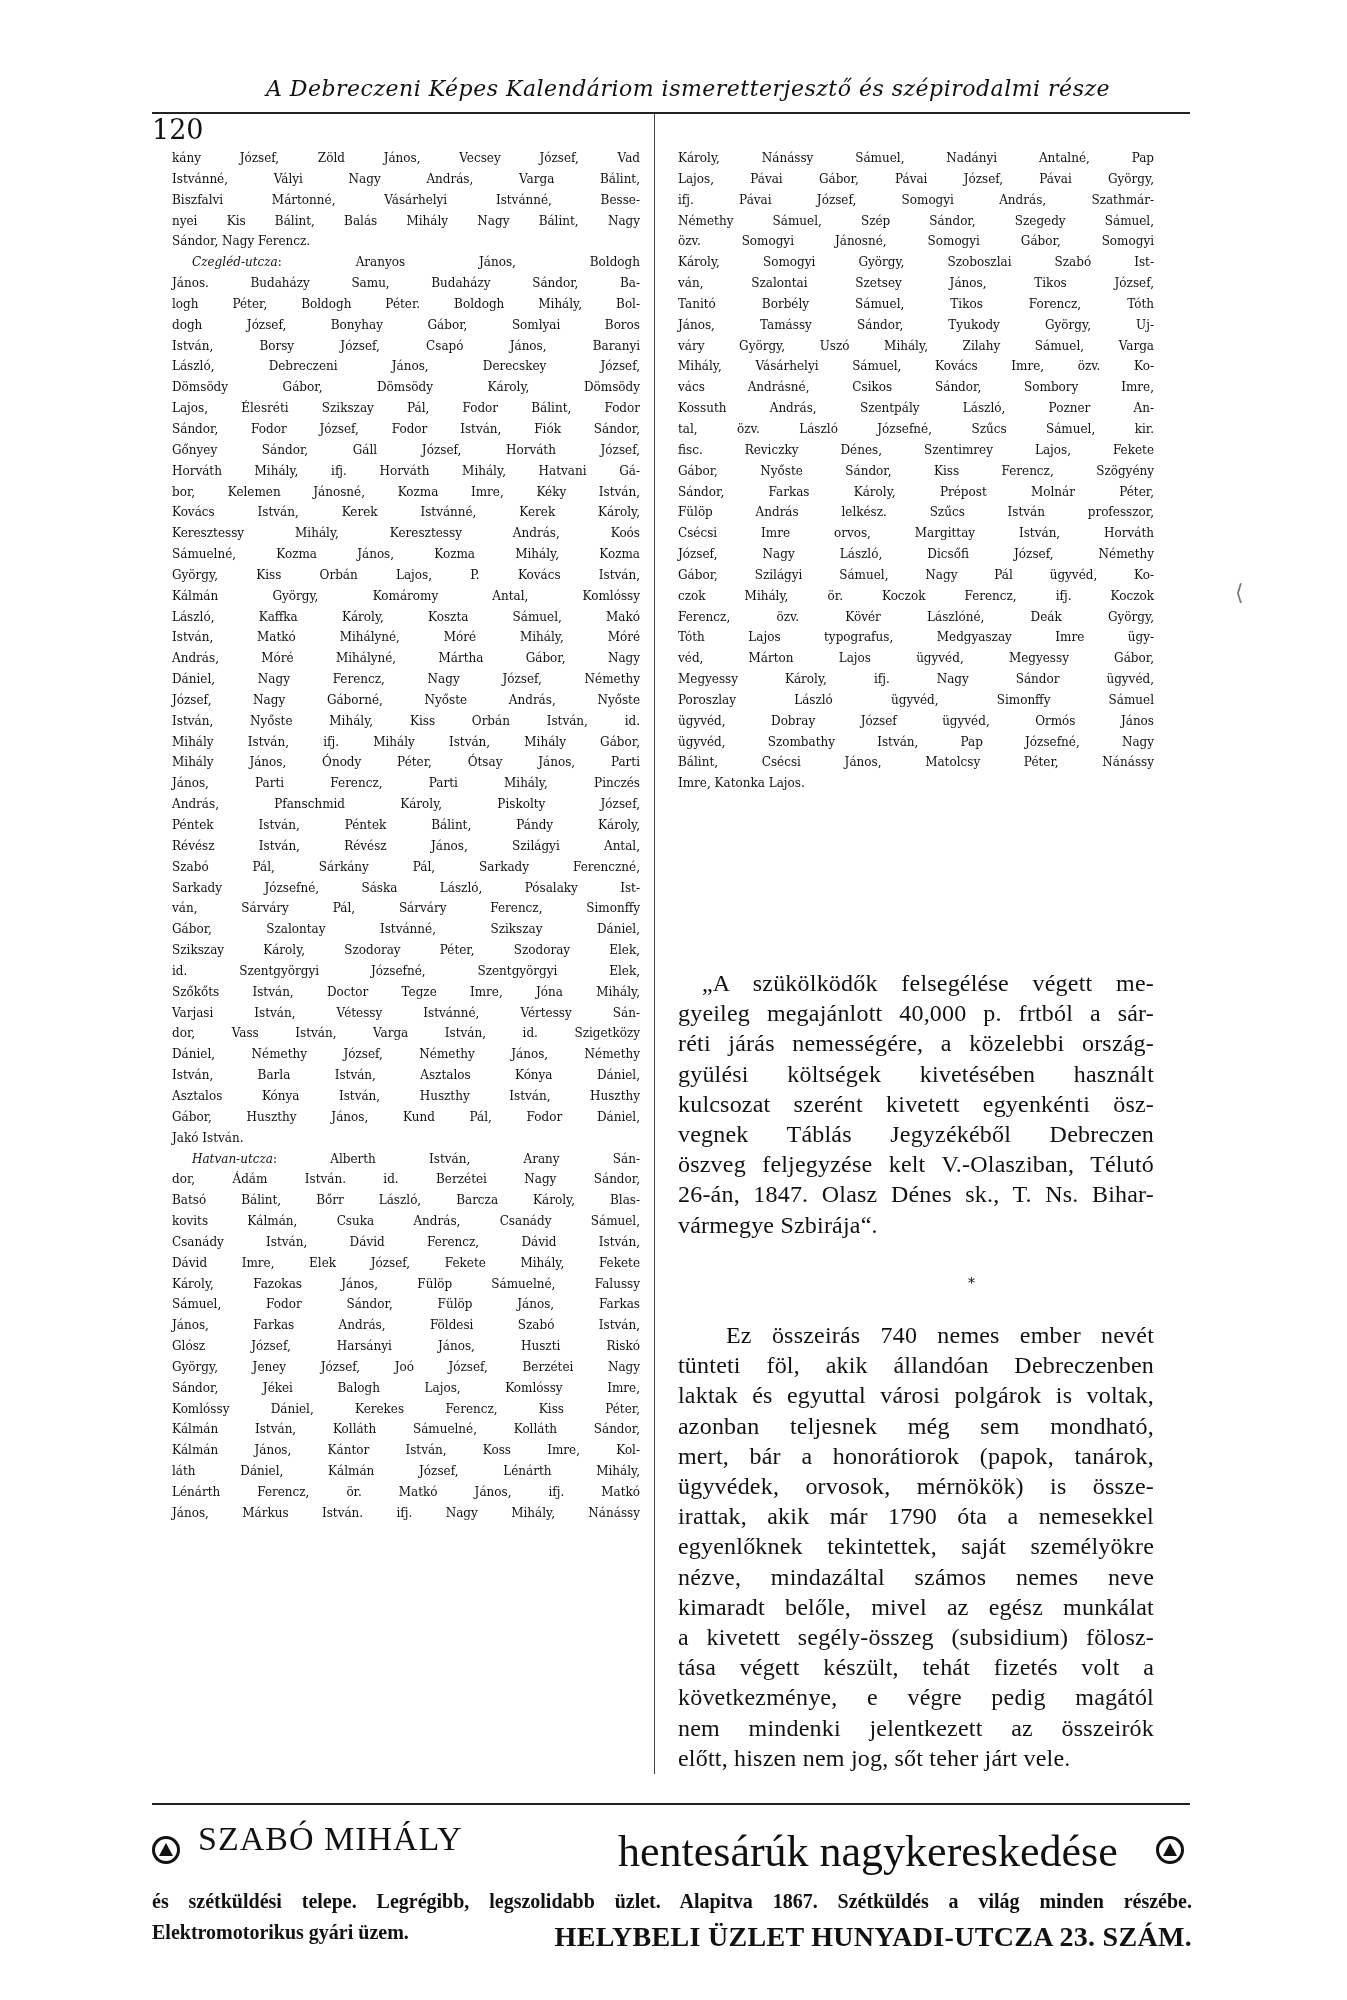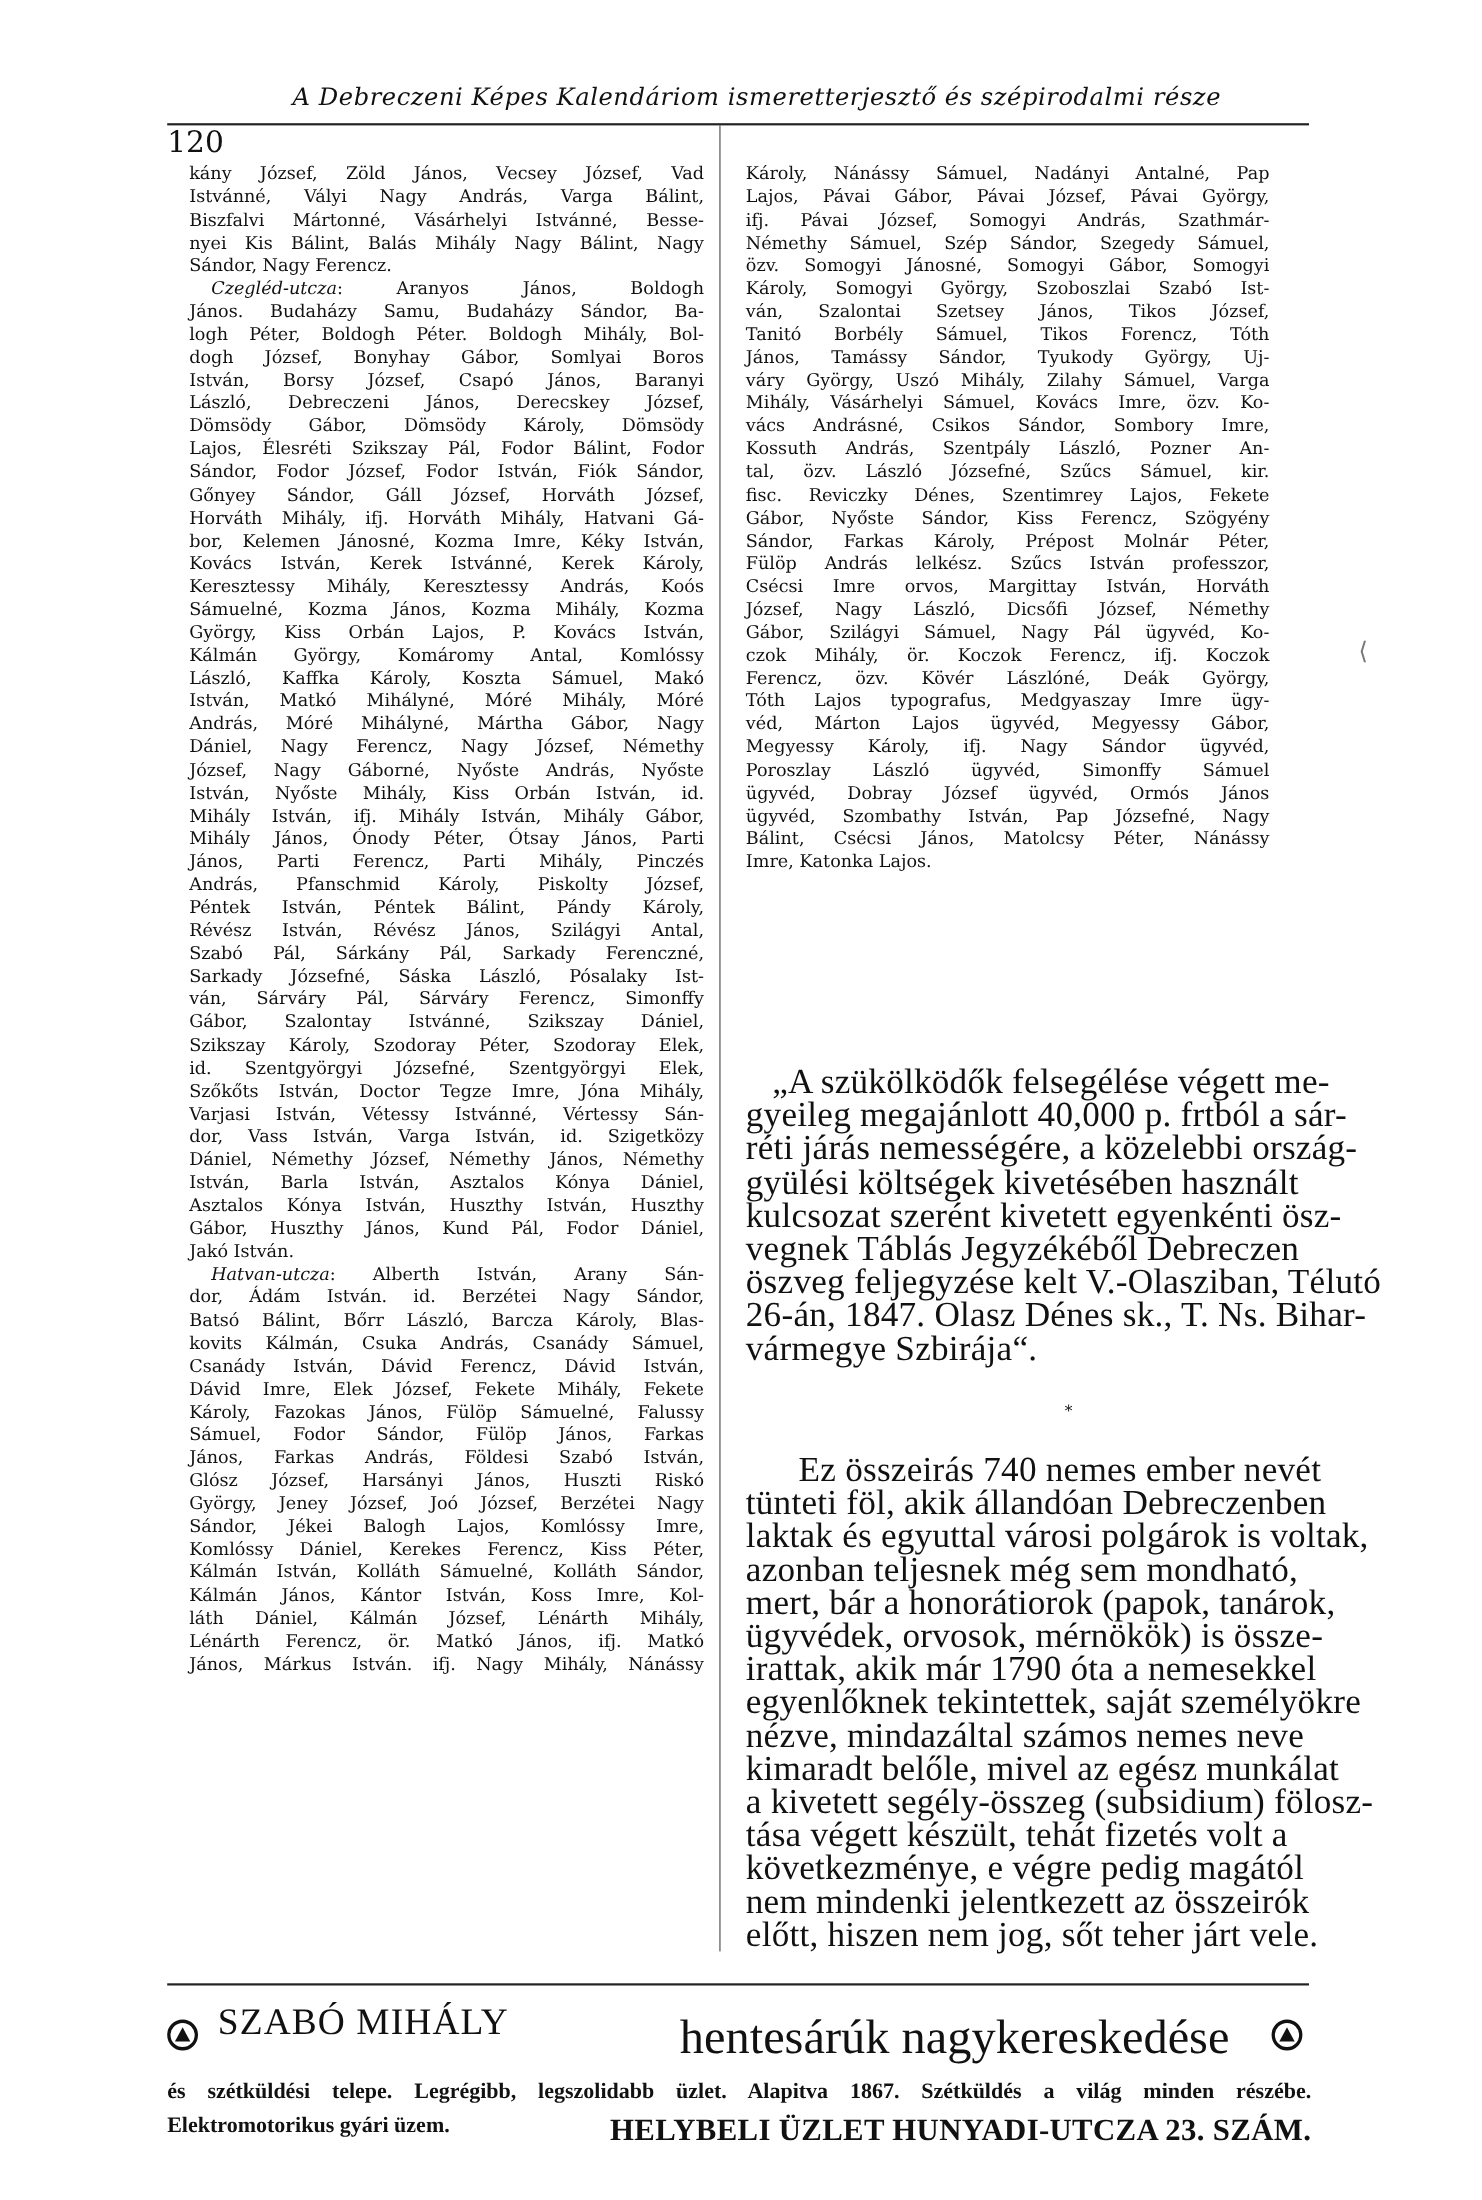--- a/index.html
+++ b/index.html
@@ -3,27 +3,27 @@
 <meta charset="utf-8">
 <style>
   html, body { margin: 0; padding: 0; background: #ffffff; }
   body { width: 1347px; height: 2000px; position: relative; overflow: hidden; color: #111; }
   .page { position: absolute; left: 0; top: 0; width: 1347px; height: 2000px; }
   .running-head { position: absolute; left: 152px; top: 74px; width: 1036px; height: 36px; }
   .page-number { position: absolute; left: 0; top: 4px; font-family: "DejaVu Serif", serif; font-size: 27px; margin-top: 36px; }
   .head-title { position: absolute; left: 36px; top: 2px; width: 1000px; text-align: center; font-family: "DejaVu Serif", serif; font-style: italic; font-size: 22px; letter-spacing: 0.5px; }
   .head-rule { position: absolute; left: 152px; top: 112px; width: 1038px; height: 2px; background: #222; }
   .column-divider { position: absolute; left: 654px; top: 114px; width: 1px; height: 1660px; background: #444; }
-  .col { position: absolute; top: 148px; font-family: "DejaVu Serif", serif; font-size: 16px; line-height: 20.85px; text-align: justify; }
+  .col { position: absolute; top: 148px; font-family: "DejaVu Serif", serif; font-size: 12px; line-height: 20.85px; text-align: justify; }
   .col-left { left: 172px; width: 468px; }
   .col-right { left: 678px; width: 476px; }
   .line { display: block; text-align: justify; text-align-last: justify; white-space: nowrap; overflow: visible; }
   .line.last { text-align-last: left; }
   .street { font-style: italic; }
-  .prose { position: absolute; left: 678px; width: 476px; font-family: "Liberation Serif", serif; font-size: 32px; line-height: 30.2px; }
+  .prose { position: absolute; left: 678px; width: 476px; font-family: "Liberation Serif", serif; font-size: 24px; line-height: 30.2px; }
   .prose .line { letter-spacing: 0.2px; }
   .asterisk { position: absolute; left: 968px; top: 1275px; font-family: "DejaVu Serif", serif; font-size: 14px; }
   .bottom-rule { position: absolute; left: 152px; top: 1803px; width: 1038px; height: 2px; background: #222; }
   .ad { position: absolute; left: 152px; top: 1820px; width: 1040px; }
   .ad-title { position: absolute; left: 0; top: 0; width: 1040px; height: 56px; font-family: "Liberation Serif", serif; }
   .ad-name { position: absolute; left: 46px; top: 0; font-size: 34px; letter-spacing: 1px; }
   .ad-trade { position: absolute; left: 466px; top: 6px; font-size: 44px; }
   .logo { position: absolute; width: 28px; height: 28px; border: 3px solid #111; border-radius: 50%; box-sizing: border-box; }
   .logo svg { position: absolute; left: 3px; top: 3px; }
   .logo-left { left: 0; top: 16px; }

